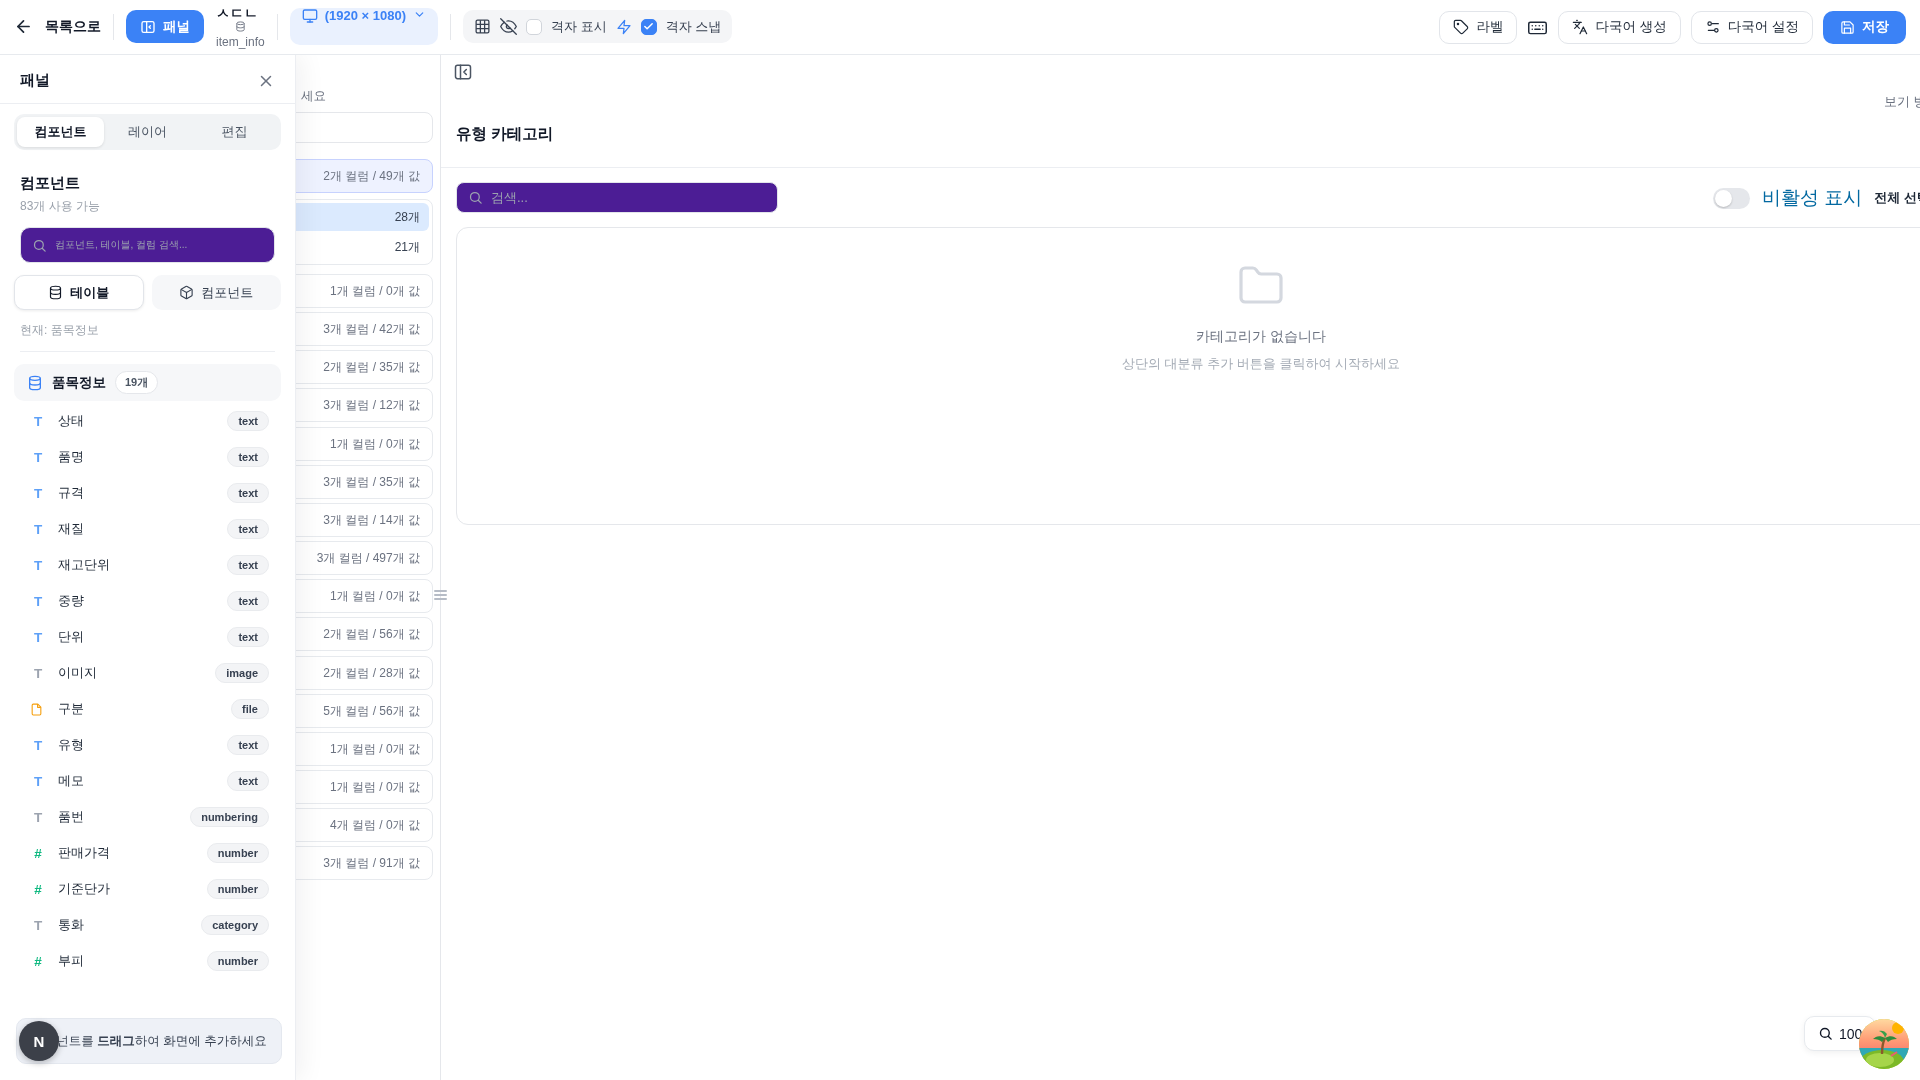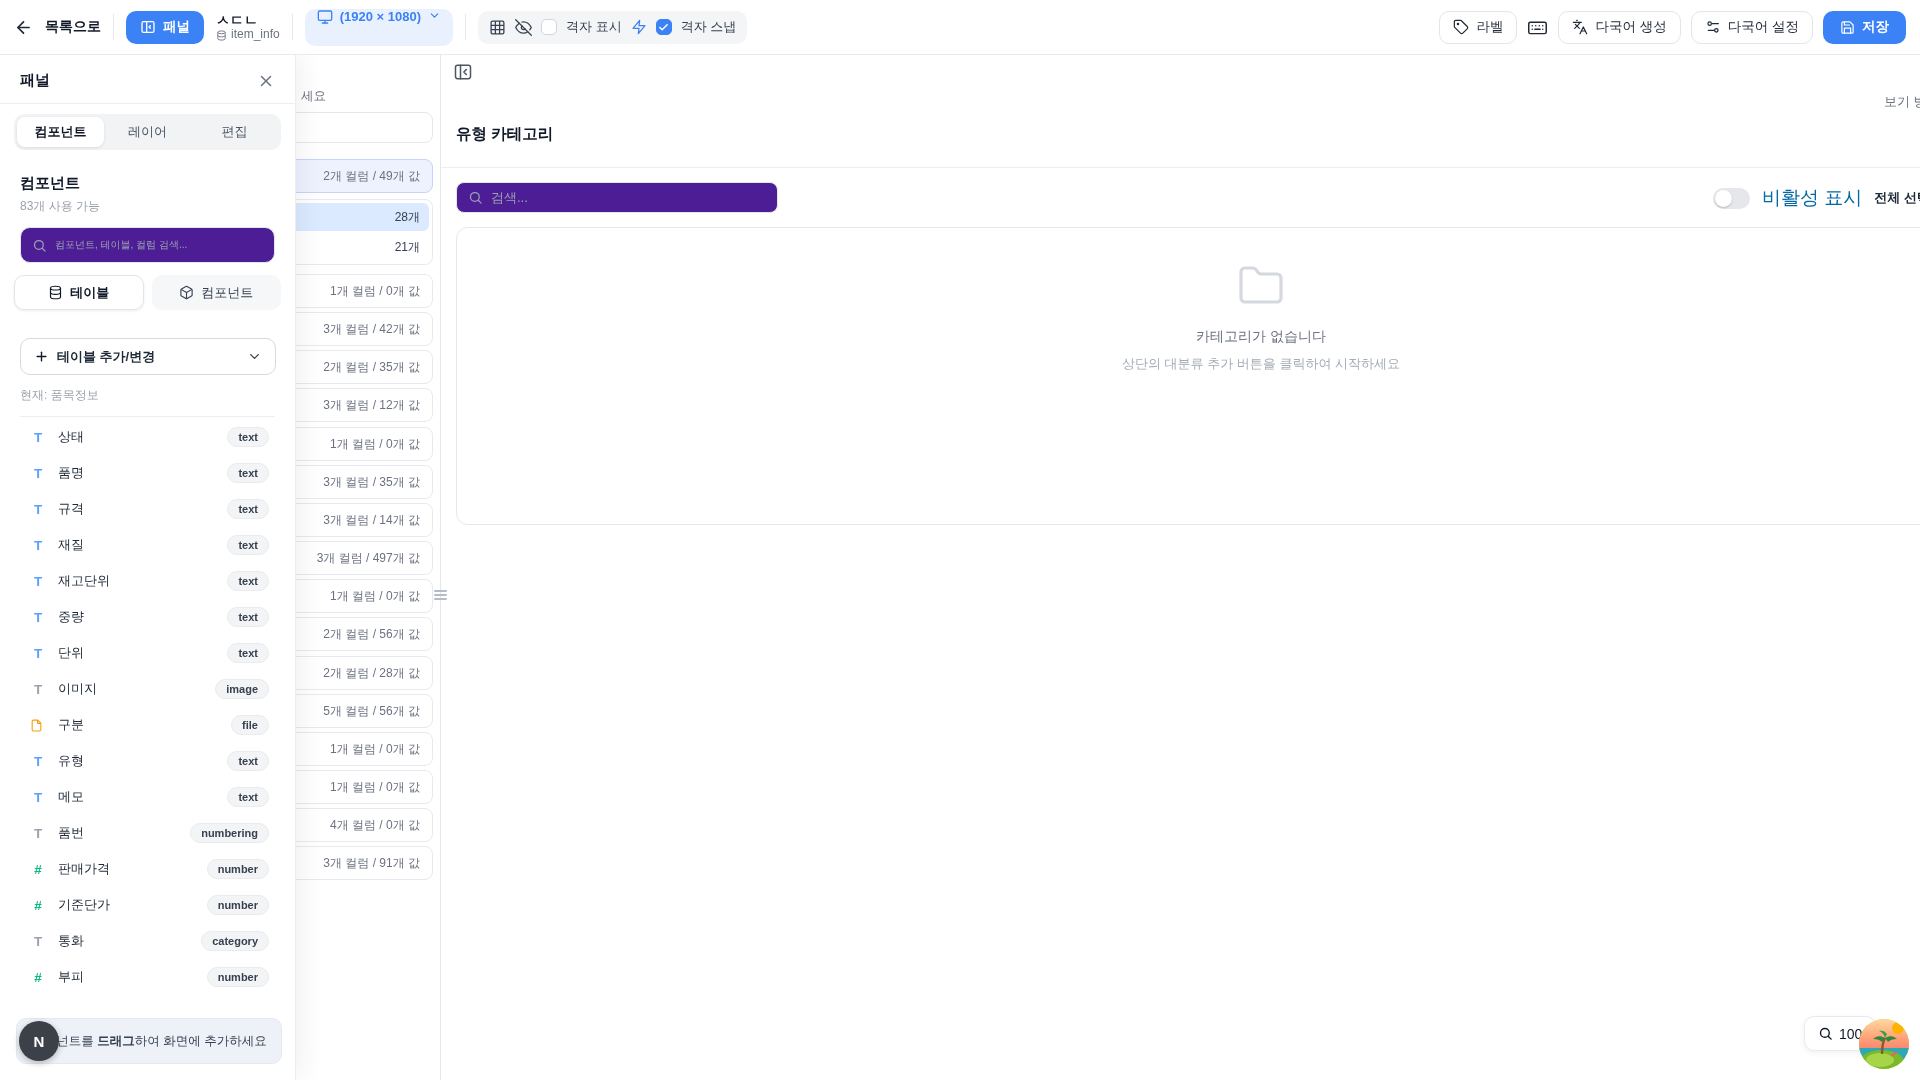--- a/index.html
+++ b/index.html
@@ -14,21 +14,21 @@
   .tb-right { margin-left:auto; display:flex; align-items:center; gap:10px; }
   .vdiv { width:1px; height:26px; background:#e5e7eb; }
   .icon-btn { background:none; border:none; cursor:pointer; color:#1f2937; display:flex; align-items:center; }
   .bold-label { font-size:14px; font-weight:700; color:#111827; }
   .btn { display:flex; align-items:center; gap:7px; border-radius:10px; height:33px;
     padding:0 13px; font-size:13.5px; cursor:pointer; border:1px solid transparent; background:#fff; }
   .btn-primary { background:#3b82f6; color:#fff; font-weight:600; }
   .btn-outline { border-color:#e2e5ea; color:#1f2937; font-weight:500; }
   .title-block { display:flex; flex-direction:column; justify-content:center; line-height:1.15; }
   .title-main { font-size:14px; font-weight:700; }
-  .title-sub { display:flex; align-items:center; gap:4px; font-size:12px; color:#6b7280; }
+  .title-sub { display:flex; align-items:center; gap:4px; font-size:12px; color:#6b7280;flex-direction:column; }
   .size-pill { display:flex; gap:7px; background:#eaf1fe; color:#3b82f6;
     border-radius:10px; height:37px; padding:0 12px; font-size:13px; font-weight:600; cursor:pointer; }
   .grid-group { display:flex; align-items:center; gap:9px; background:#f4f5f7; border-radius:10px;
     height:33px; padding:0 11px; font-size:13px; color:#374151; }
   .checkbox { width:16px; height:16px; border-radius:5px; border:1.5px solid #d1d5db; background:#fff; cursor:pointer; }
   .checkbox.checked { background:#3b82f6; border-color:#3b82f6; display:flex; align-items:center; justify-content:center; }
 
   
   #tablescol { position:absolute; left:0; top:55px; width:440px; height:1025px; background:#fff; z-index:10; }
   .clip-text { position:absolute; left:301px; top:33px; font-size:12.5px; color:#6b7280;text-align:right; }
@@ -419,37 +419,34 @@
         <svg width="15" height="15" viewBox="0 0 24 24" fill="none" stroke="#374151" stroke-width="1.8" stroke-linejoin="round">
             <path d="M21 16V8a2 2 0 0 0-1-1.73l-7-4a2 2 0 0 0-2 0l-7 4A2 2 0 0 0 3 8v8a2 2 0 0 0 1 1.73l7 4a2 2 0 0 0 2 0l7-4A2 2 0 0 0 21 16z"></path>
             <path d="m3.3 7 8.7 5 8.7-5"></path>
             <path d="M12 22V12"></path>
           </svg>
       </span>
       <span>컴포넌트</span>
     </button>
   </div>
 
-  <button id="addTableBtn">
-    <span>
-      <svg width="15" height="15" viewBox="0 0 24 24" fill="none" stroke="#111827" stroke-width="2.2" stroke-linecap="round">
-          <path d="M12 5v14"></path>
-          <path d="M5 12h14"></path>
-        </svg>
-    </span>
-    <span>테이블 추가/변경</span>
-    <span class="chev">
-      <svg width="15" height="15" viewBox="0 0 24 24" fill="none" stroke="currentColor" stroke-width="2.2" stroke-linecap="round" stroke-linejoin="round">
-          <path d="m6 9 6 6 6-6"></path>
-        </svg>
-    </span>
-  </button>
   <div id="currentTable">현재: 품목정보</div>
   <div class="p-divider" style="margin:12px 20px 0 20px;"></div>
 
+  <div id="groupHeader">
+    <span>
+      <svg width="16" height="16" viewBox="0 0 24 24" fill="none" stroke="#3b82f6" stroke-width="2">
+          <ellipse cx="12" cy="5" rx="8" ry="3"></ellipse>
+          <path d="M4 5v14c0 1.7 3.6 3 8 3s8-1.3 8-3V5"></path>
+          <path d="M4 12c0 1.7 3.6 3 8 3s8-1.3 8-3"></path>
+        </svg>
+    </span>
+    <span id="groupName">품목정보</span>
+    <span id="groupBadge">19개</span>
+  </div>
 
   <div id="fieldList">
       <div class="frow">
         <span class="ficon t-blue">T</span>
         <span class="fname">상태</span>
         <span class="fbadge">text</span>
       </div>
       <div class="frow">
         <span class="ficon t-blue">T</span>
         <span class="fname">품명</span>

